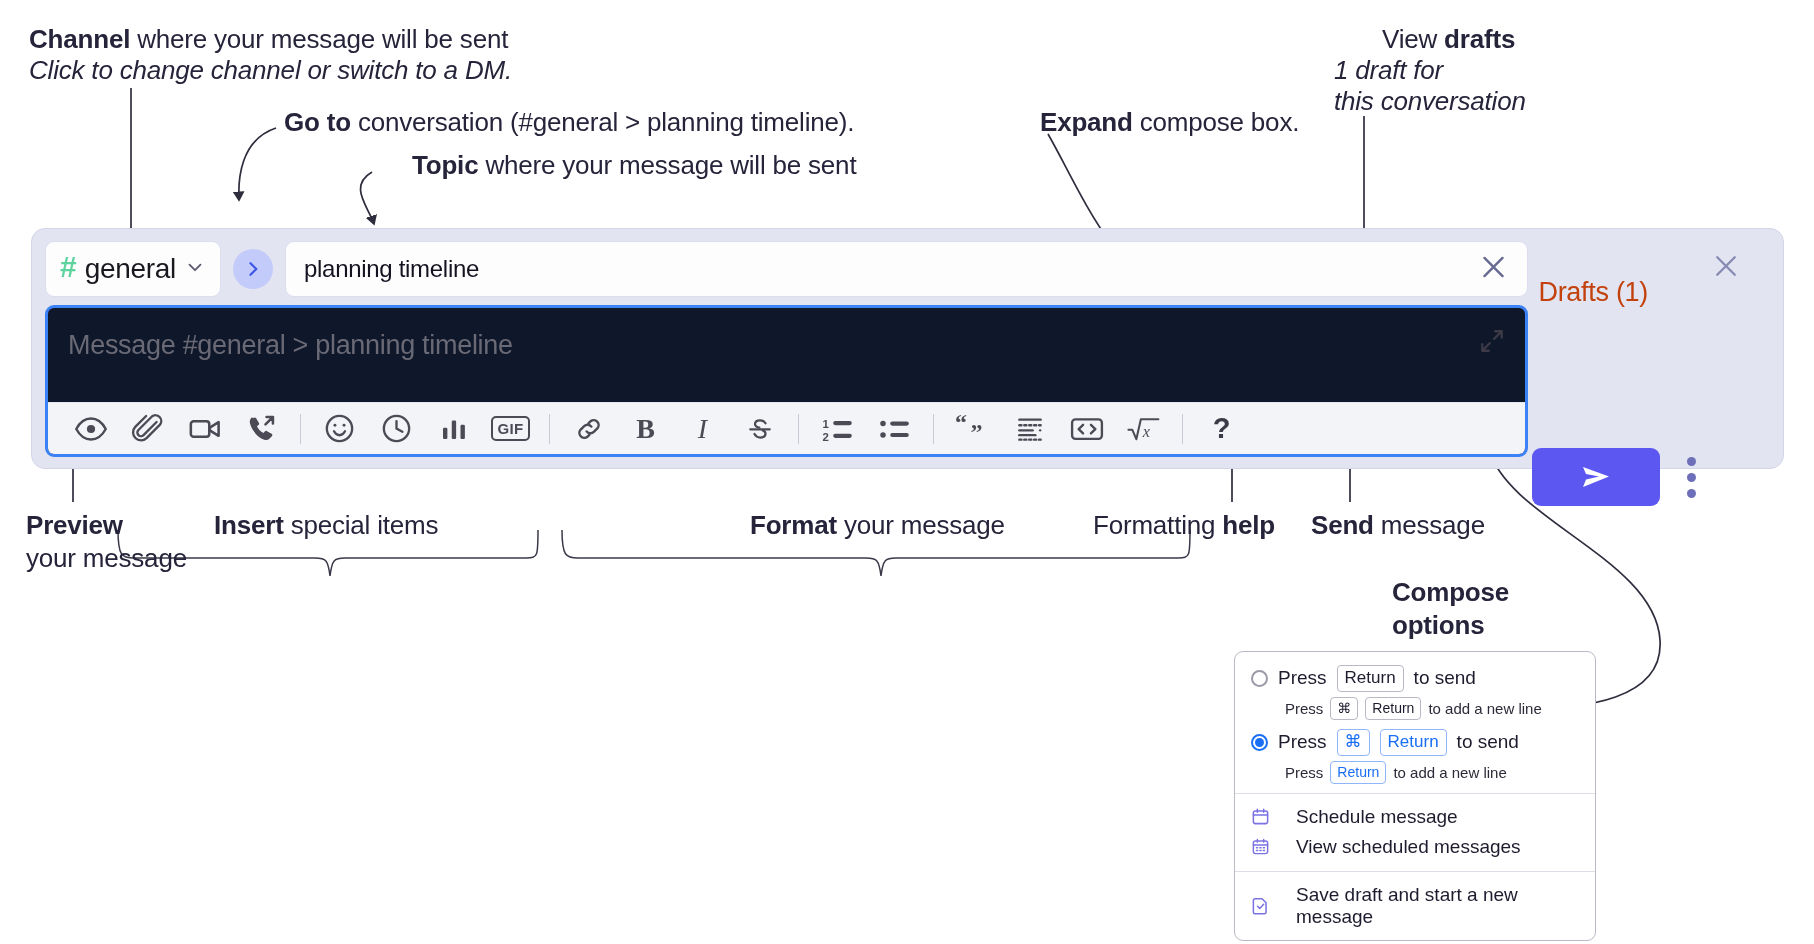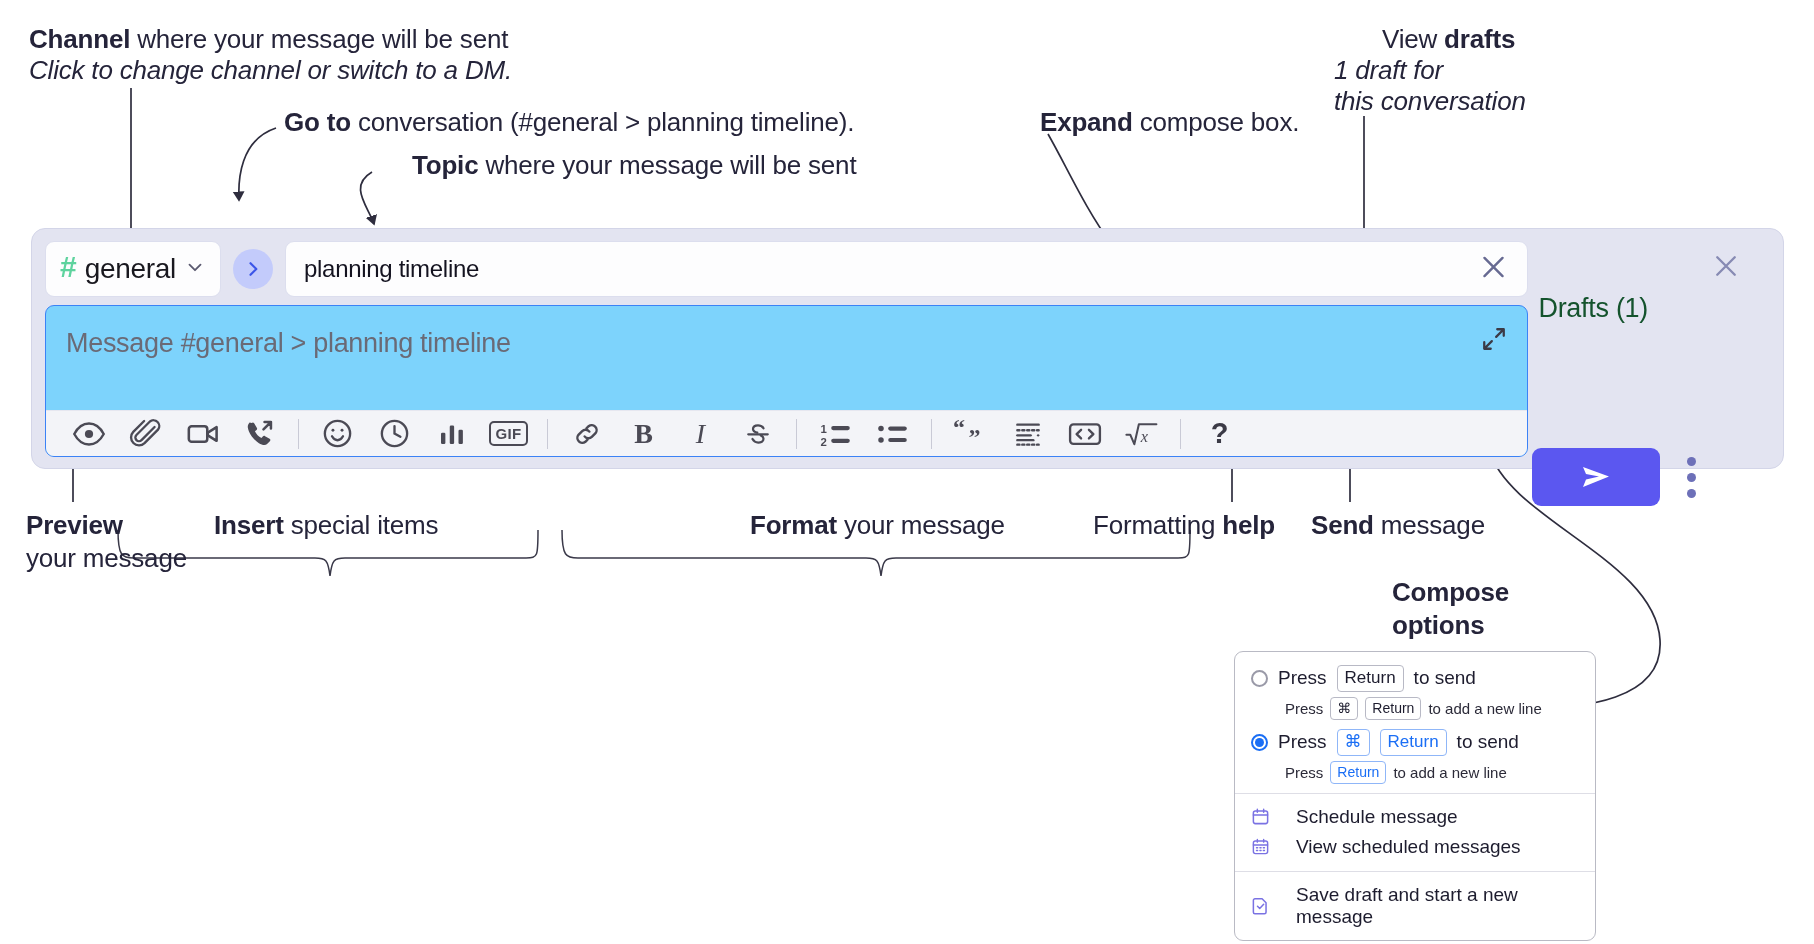--- a/index.html
+++ b/index.html
@@ -73,34 +73,34 @@
     padding:0 18px;
     position:relative;
   }
   .topic-value { font-size:24px; color:#141320; letter-spacing:-0.3px; }
   .topic-clear { position:absolute; right:18px; top:50%; transform:translateY(-50%); color:#676a92; }
 
   
   .msgbox {
     position:absolute; left:0; top:64px;
     width:100%; height:152px;
-    background:#7dd3fc;
-    border:1px solid #3b82f6;
+    background:#0f172a;
+    border:3px solid #3b82f6;
     border-radius:9px;
     overflow:hidden;
   }
   .placeholder {
     position:absolute; left:20px; top:22px;
     font-size:27px; color:#6a6a76; letter-spacing:-0.3px;
   }
   .expand-btn { position:absolute; right:20px; top:20px; color:#3b3a46; }
 
   .toolbar {
     position:absolute; left:0; right:0; bottom:0;
-    height:46px;
+    height:52px;
     background:#f3f4f8;
     border-top:1px solid #e6e7f0;
     display:flex; align-items:center;
     padding:0 14px;
     gap:0;
   }
   .tool {
     width:57px; height:46px;
     display:flex; align-items:center; justify-content:center;
     color:#4b4a55;
@@ -110,22 +110,22 @@
     border:2px solid #4b4a55; border-radius:5px;
     font-size:15px; font-weight:700; letter-spacing:0.4px;
     padding:2px 4px; color:#4b4a55; font-family:"Liberation Sans", sans-serif;
   }
   .bold-g { font-size:28px; font-family:"Liberation Serif", serif; }
   .ital-g { font-size:28px; font-family:"Liberation Serif", serif; font-style:italic; }
   .qmark { font-size:29px; color:#3b3a46; font-weight:600; }
 
   
   .drafts-label {
-    position:absolute; right:135px; top:64px;
-    font-size:27px; color:#14532d; letter-spacing:-0.3px;
+    position:absolute; right:135px; top:48px;
+    font-size:27px; color:#c2410c; letter-spacing:-0.3px;
   }
   .close-x { position:absolute; right:42px; top:22px; color:#878ab3; }
   .send-btn {
     position:absolute; left:1532px; top:448px;
     width:128px; height:58px;
     background:#5b57f0; border-radius:9px;
     display:flex; align-items:center; justify-content:center;
   }
   .kebab {
     position:absolute; left:1680px; top:452px;

